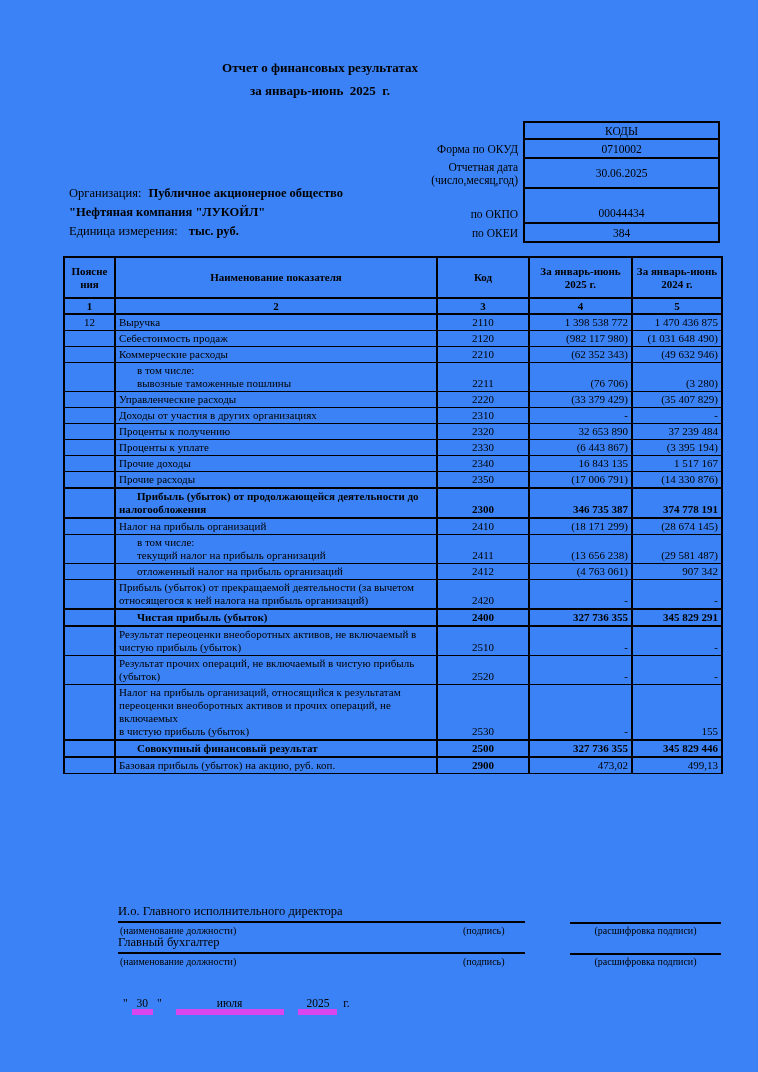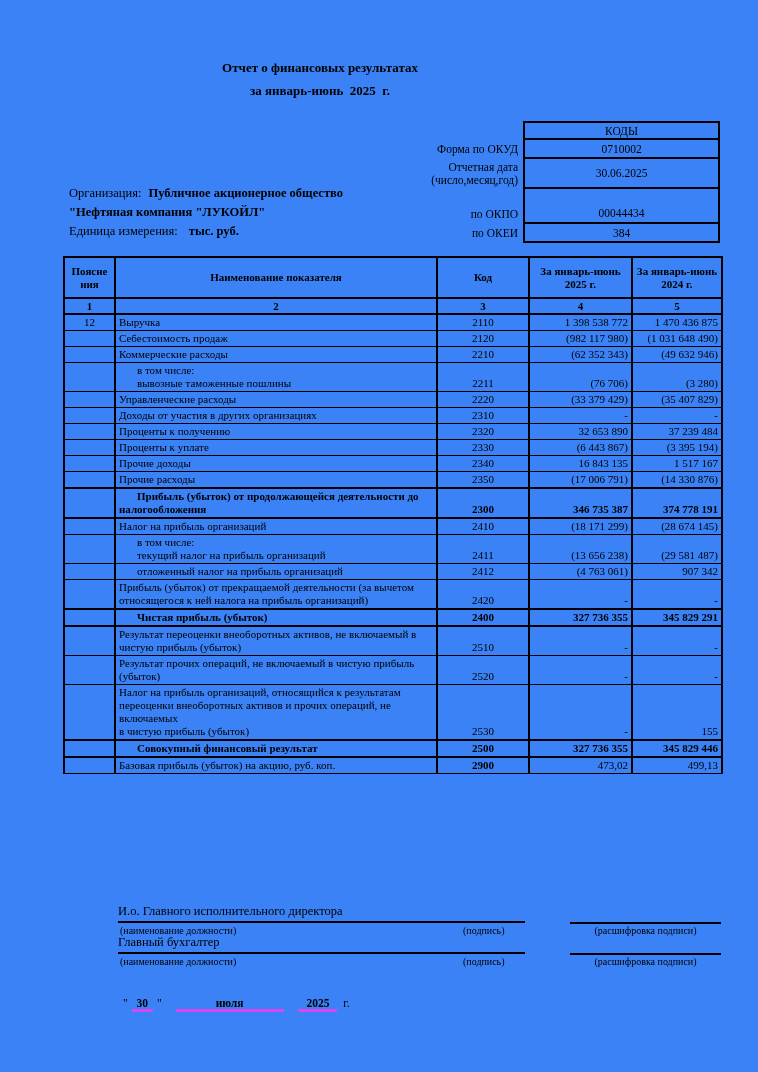--- a/index.html
+++ b/index.html
@@ -60,21 +60,21 @@
   .stitle { font-size: 12.5px; line-height: 16px; width: 407px; border-bottom: 2px solid #000; padding-bottom: 2px; }
   .sline2 { position: absolute; left: 452px; top: 19px; width: 151px; border-bottom: 2px solid #000; height: 1px; }
   .slabels { position: relative; height: 12px; font-size: 10px; }
   .slabels .l1 { position: absolute; left: 2px; top: 2px; }
   .slabels .l2 { position: absolute; left: 345px; top: 2px; }
   .slabels .l3 { position: absolute; left: 452px; width: 151px; text-align: center; top: 2px; }
 
   
   .dl { position: absolute; left: 122px; top: 997px; font-size: 11.5px; }
   .dl .q { padding: 0 1px; }
-  .dl .u { border-bottom: 3px solid #d946ef; font-weight: bold; }
+  .dl .u { border-bottom: 6px solid #d946ef; }
   .dl .day { padding: 0 5px; }
   .dl .month { display: inline-block; width: 108px; text-align: center; margin-left: 10px; }
   .dl .year { padding: 0 8px; margin-left: 12px; }
   .dl .suf { margin-left: 3px; }
 </style>
 </head>
 <body>
 
 <div class="page">
 

